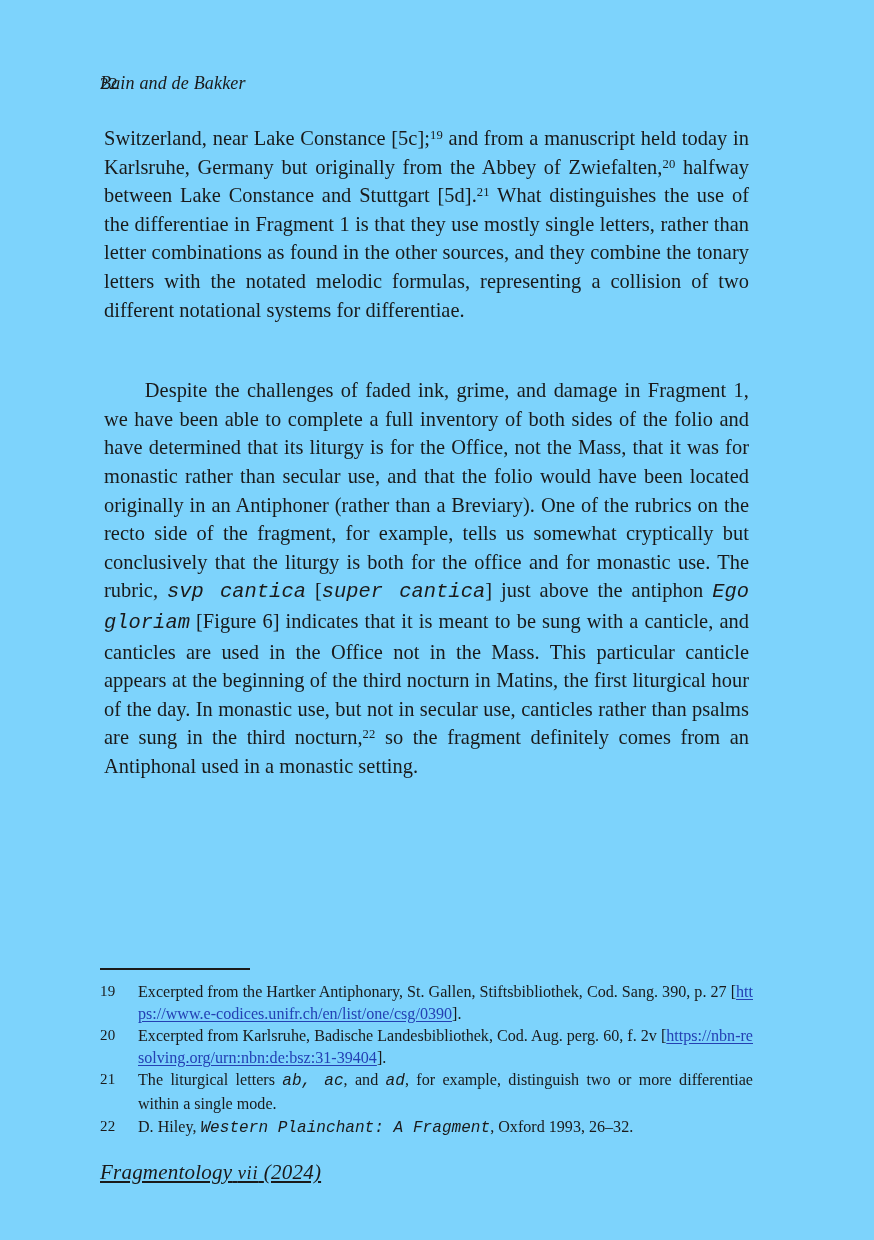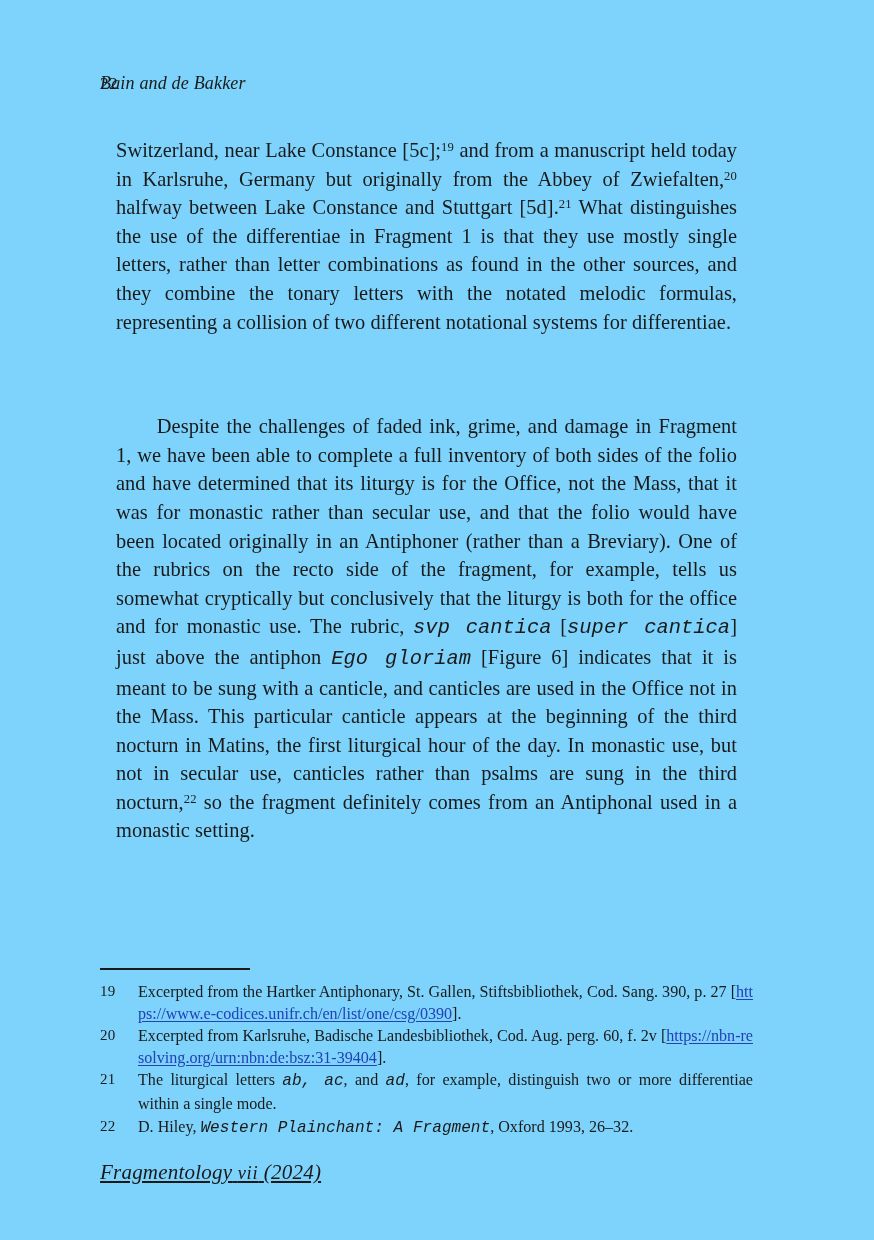--- a/index.html
+++ b/index.html
@@ -47,21 +47,21 @@
   }
 
   
   .body-block {
     position: absolute;
     left: 100px;
     top: 120px;
     width: 653px;
   }
   p.para {
-    margin: 16px;
+    margin: 4px;
     font-size: 20.4px;
     line-height: 28.6px;
     text-align: justify;
     text-justify: inter-word;
     hyphens: manual;
     letter-spacing: 0.002em;
   }
   p.para.indent {
     text-indent: 2.0em;
   }

